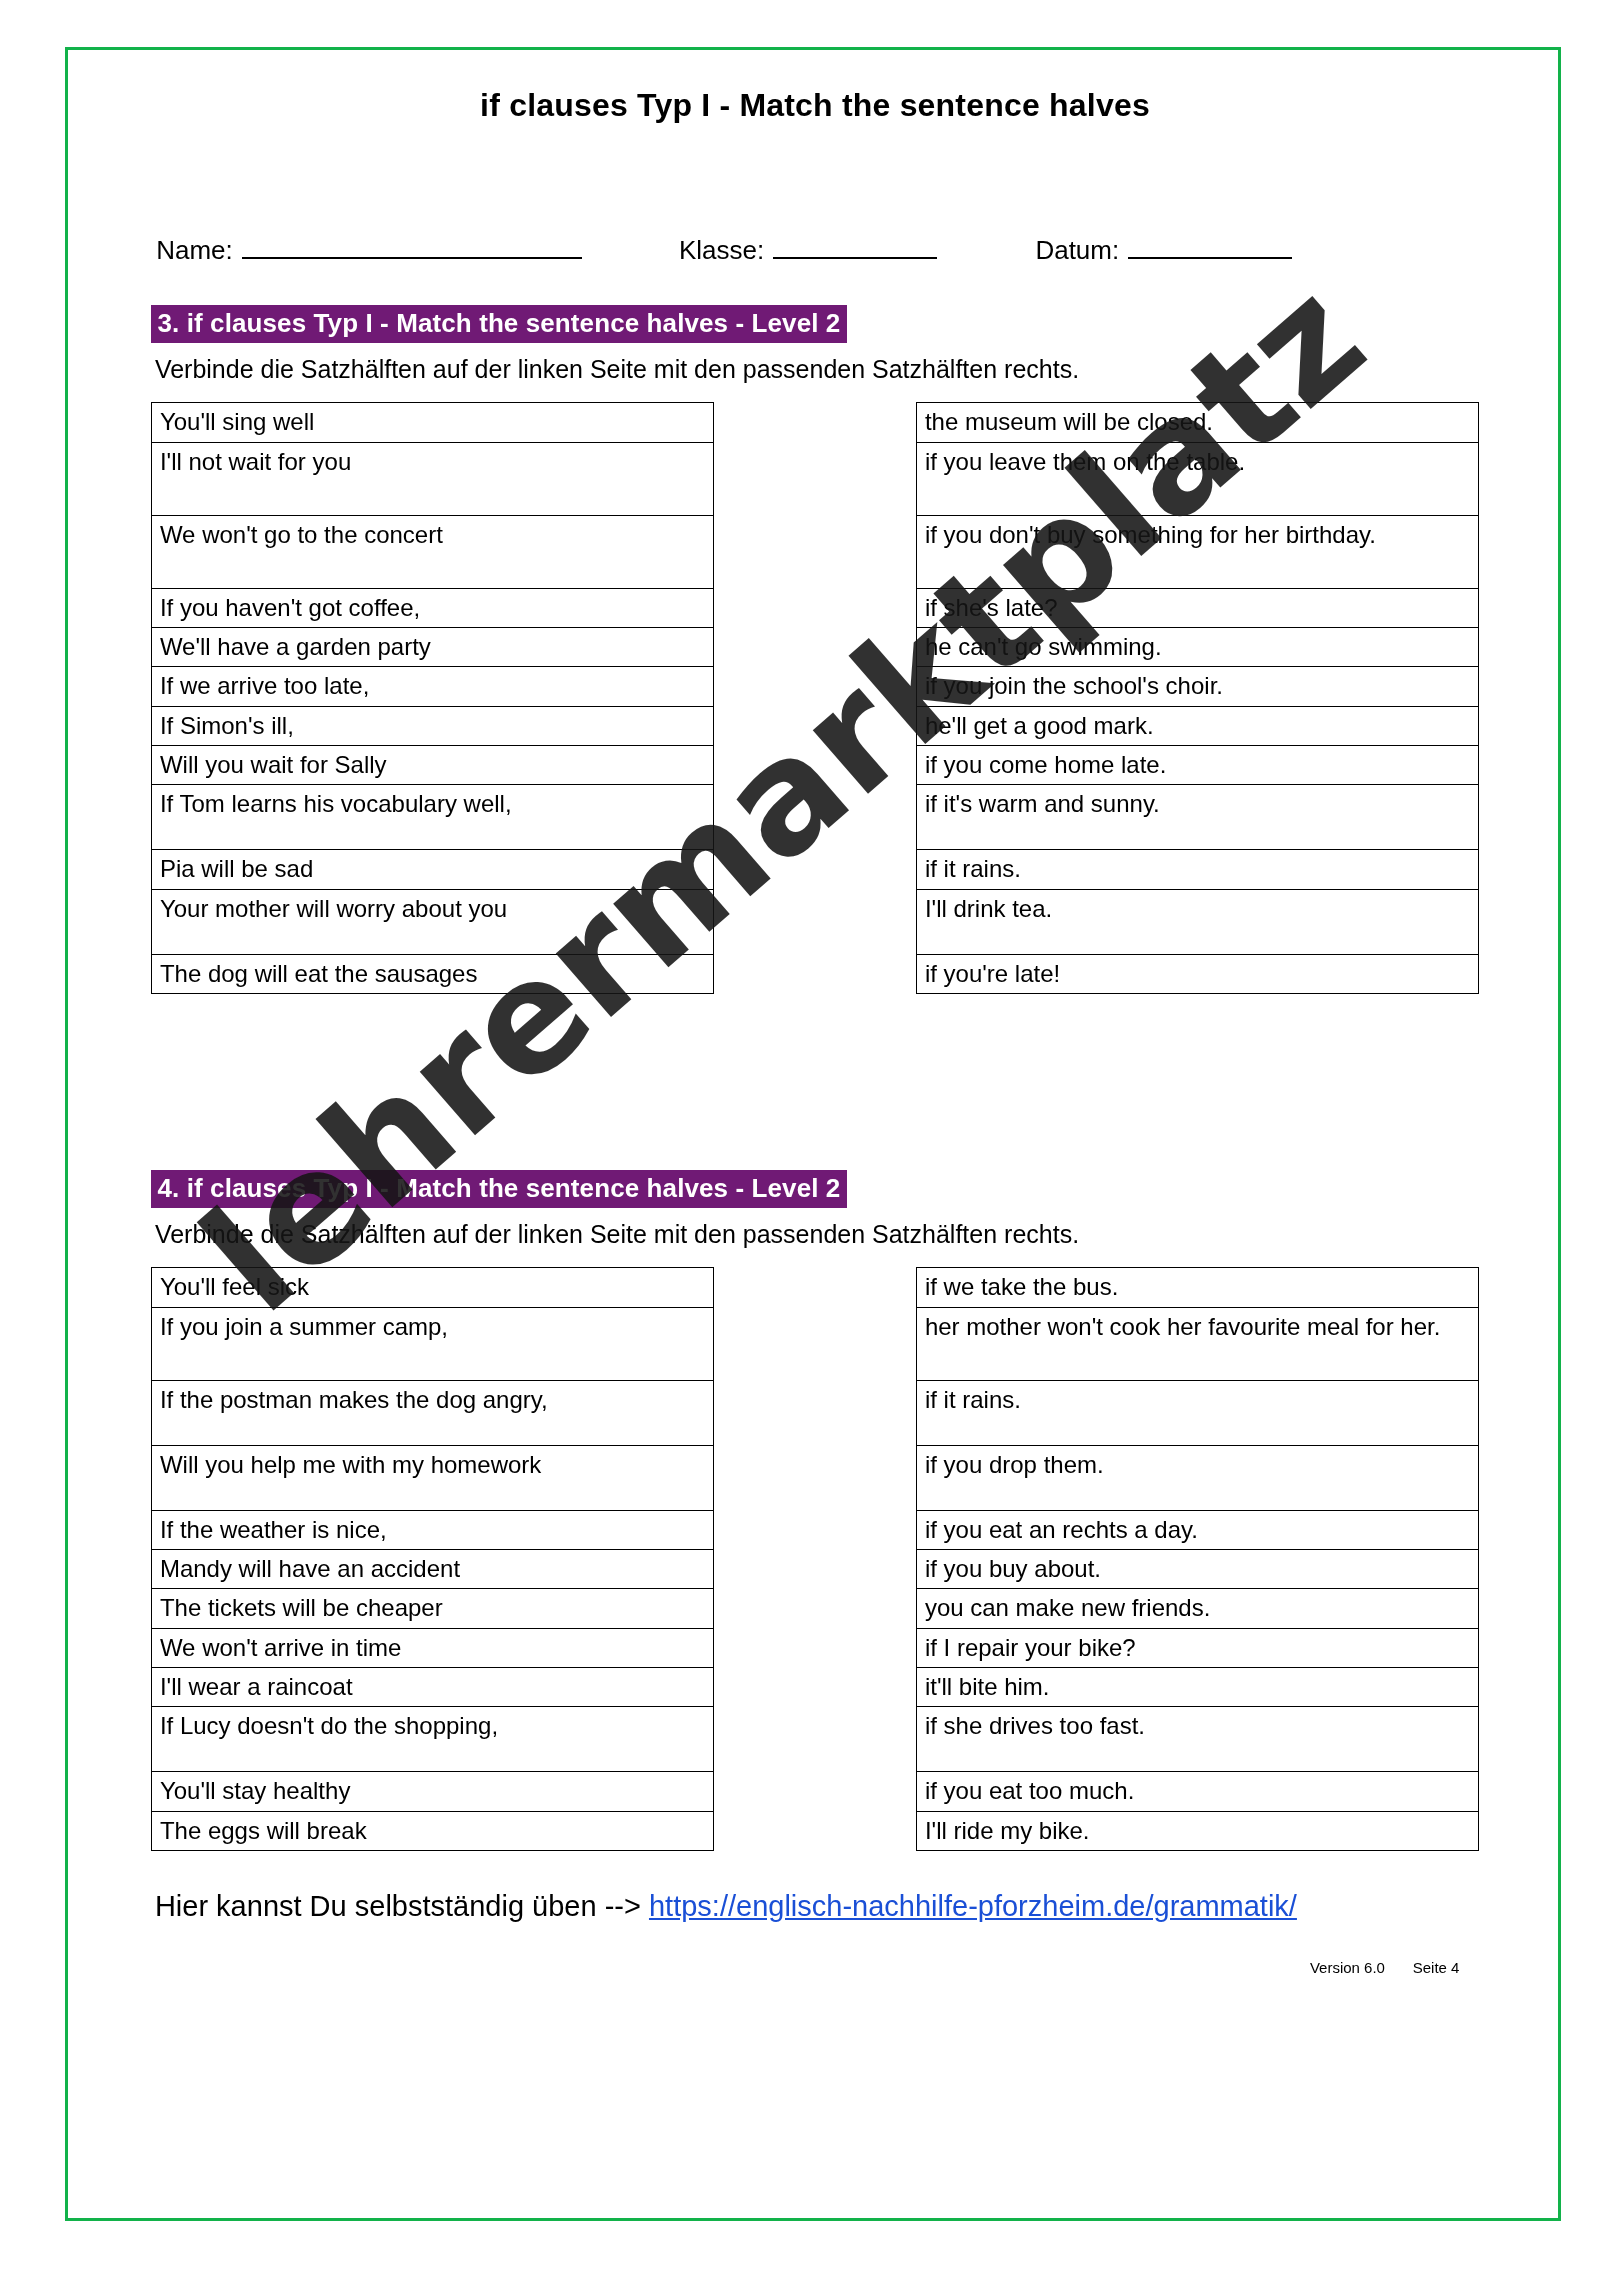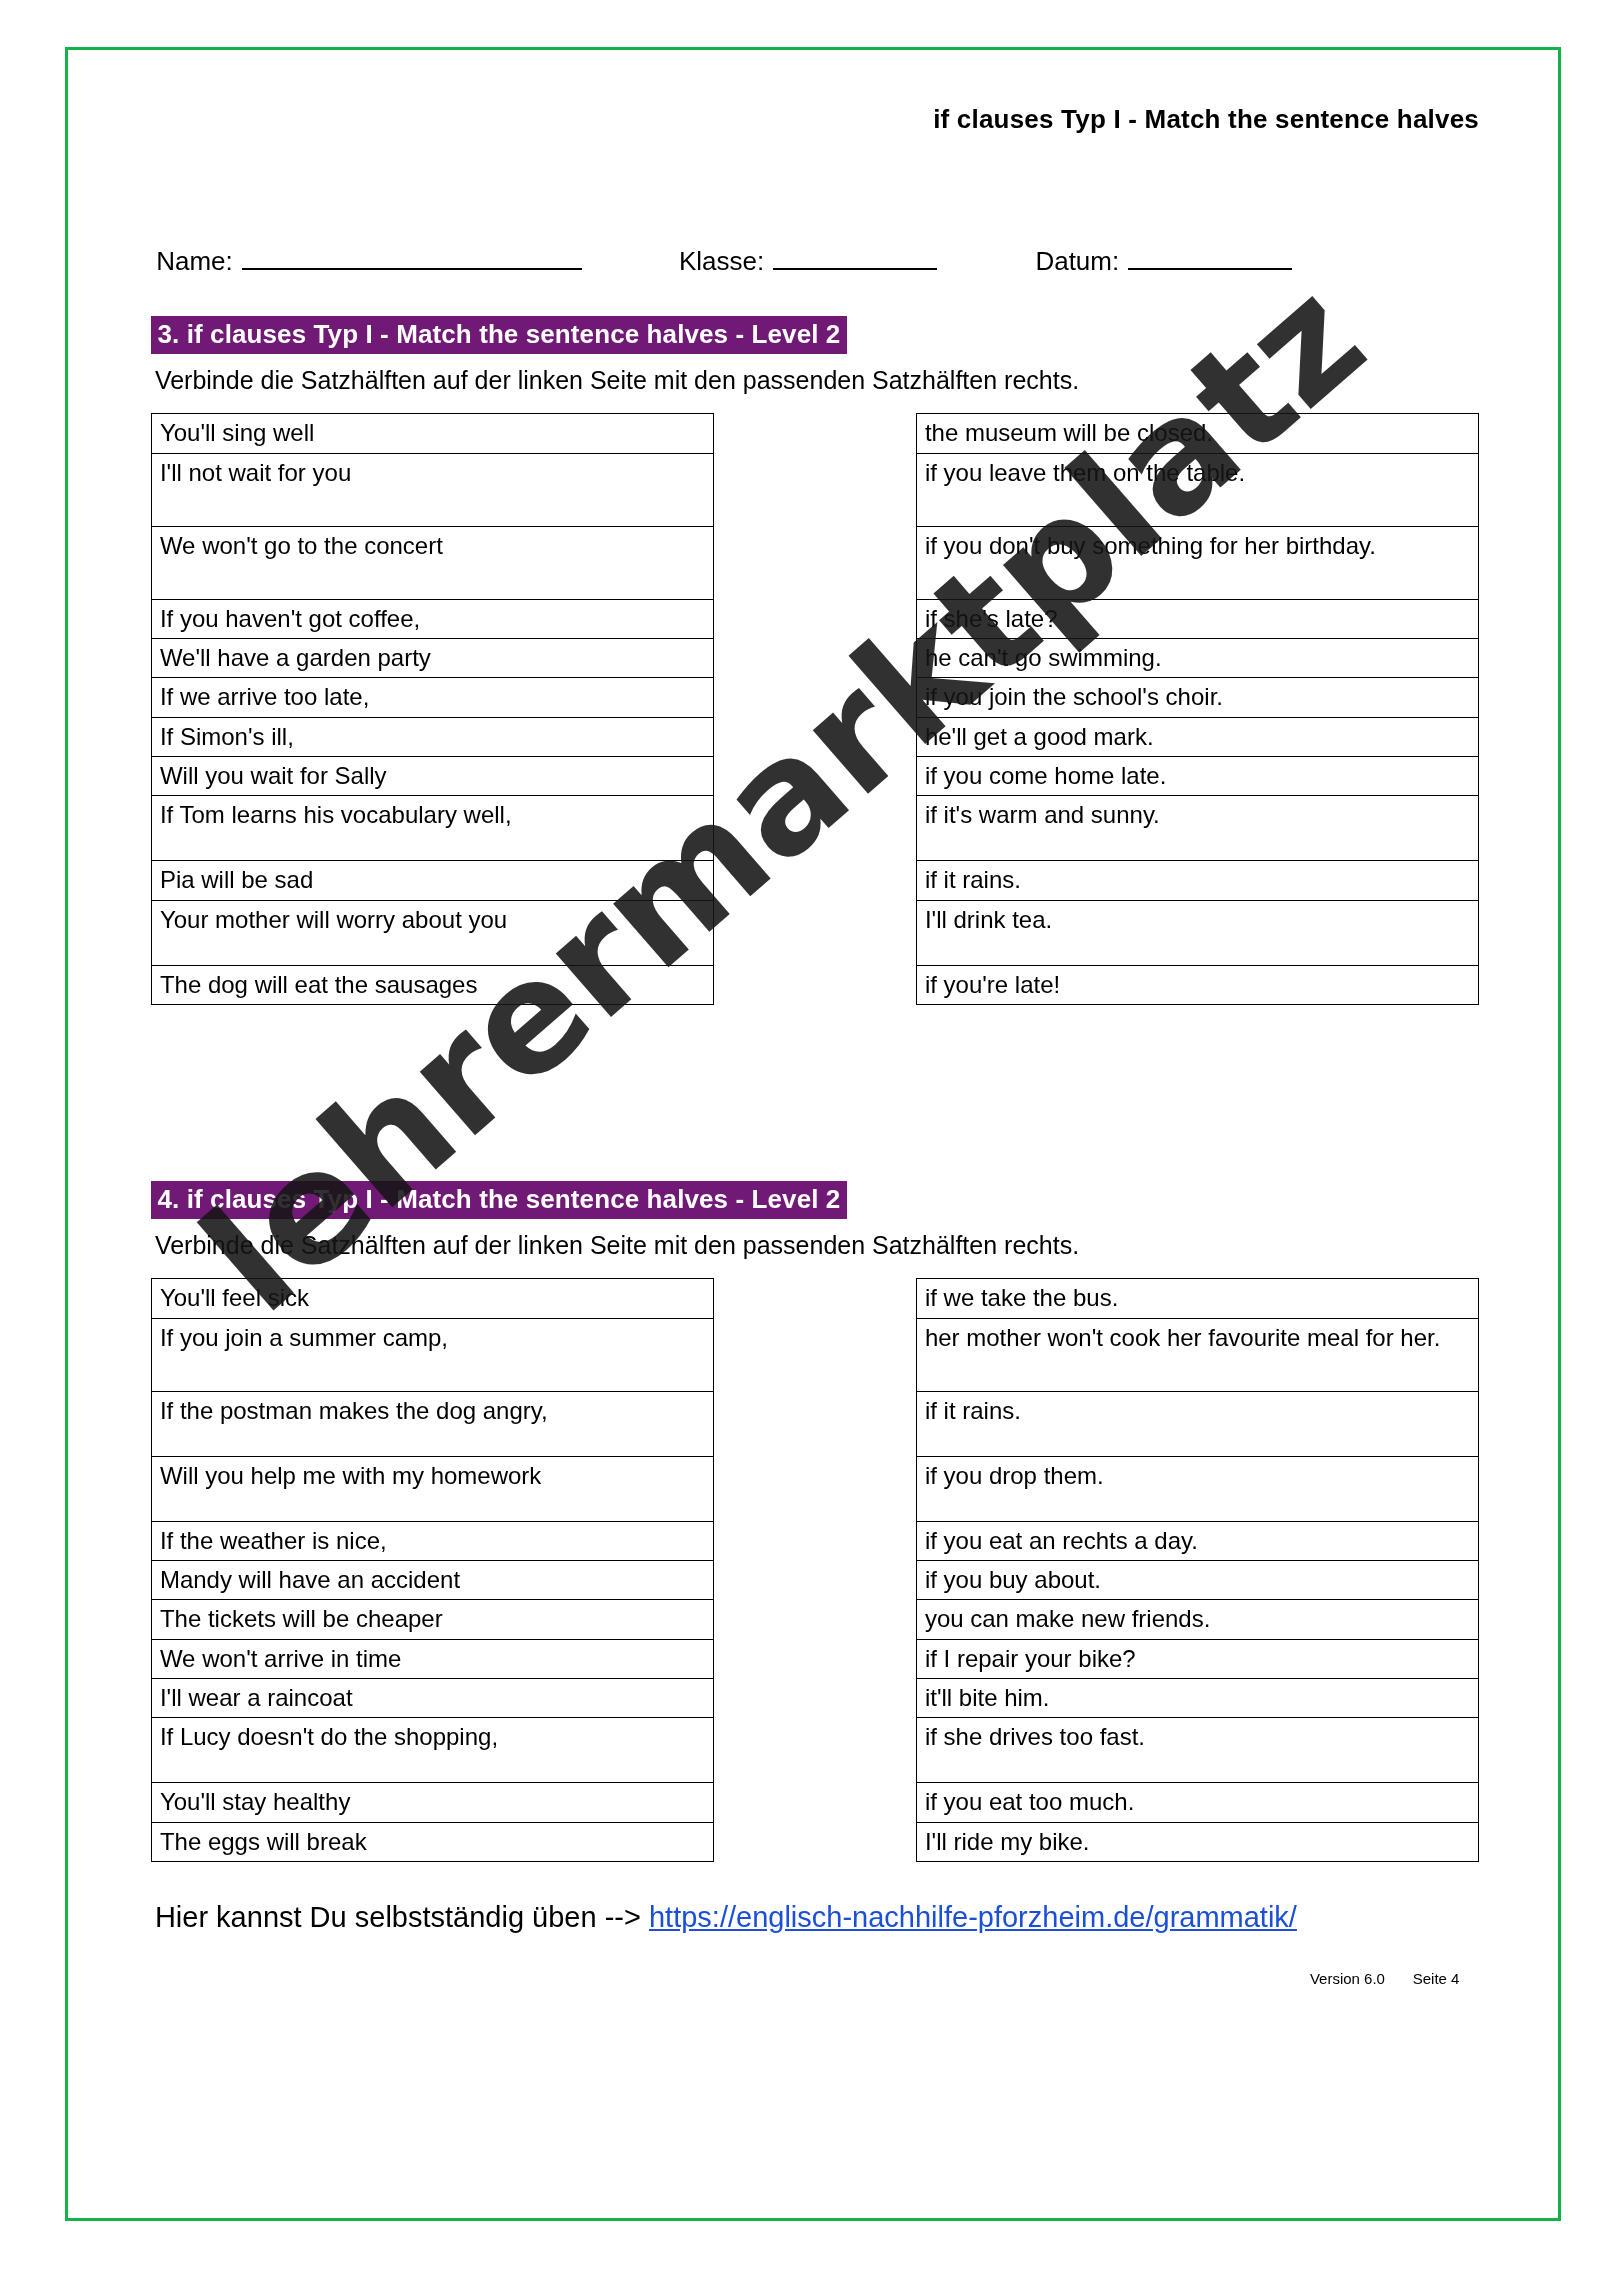--- a/index.html
+++ b/index.html
@@ -28,25 +28,25 @@
     border: 3.3px solid #12b24a;
     box-sizing: border-box;
   }
   .content {
     position: absolute;
     left: 151px;
     top: 85px;
     width: 1328px;
   }
   .doc-title {
-    text-align: right;
-    font-size: 26px;
+    text-align: center;
+    font-size: 32px;
     font-weight: bold;
     letter-spacing: 0.2px;
-    margin-top: 19px;
+    margin-top: 2px;
   }
   .namerow {
     display: flex;
     align-items: baseline;
     font-size: 26px;
     margin-top: 111px;
     padding-left: 5.2px;
   }
   .namerow .field {
     white-space: nowrap;

